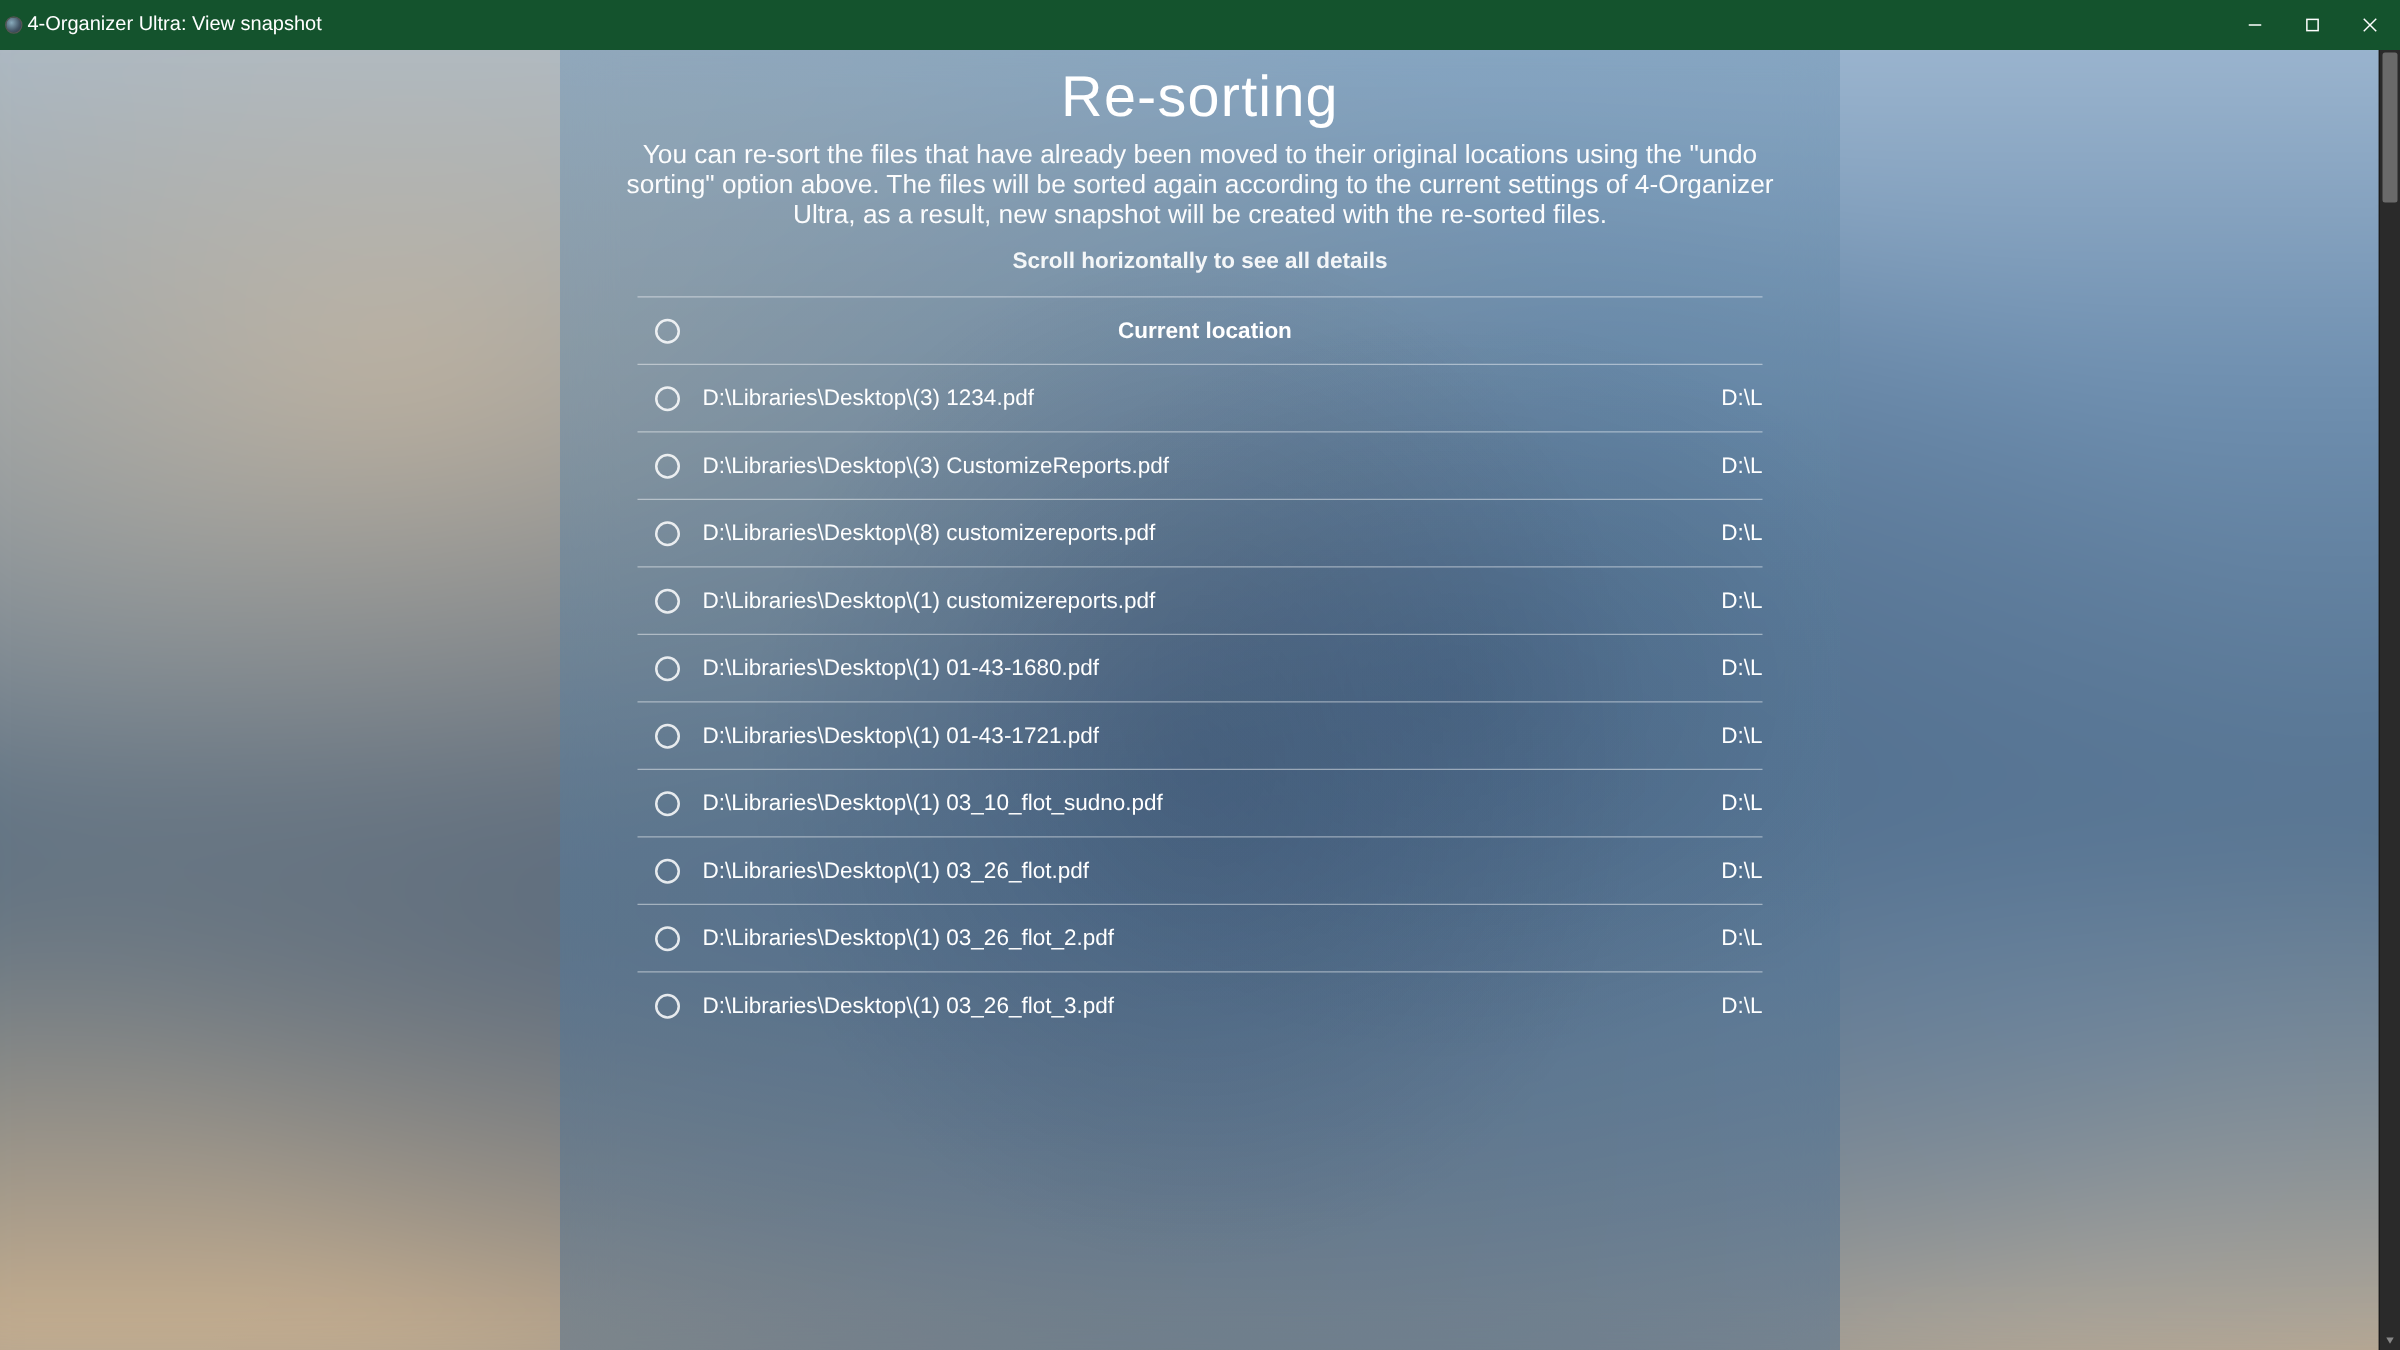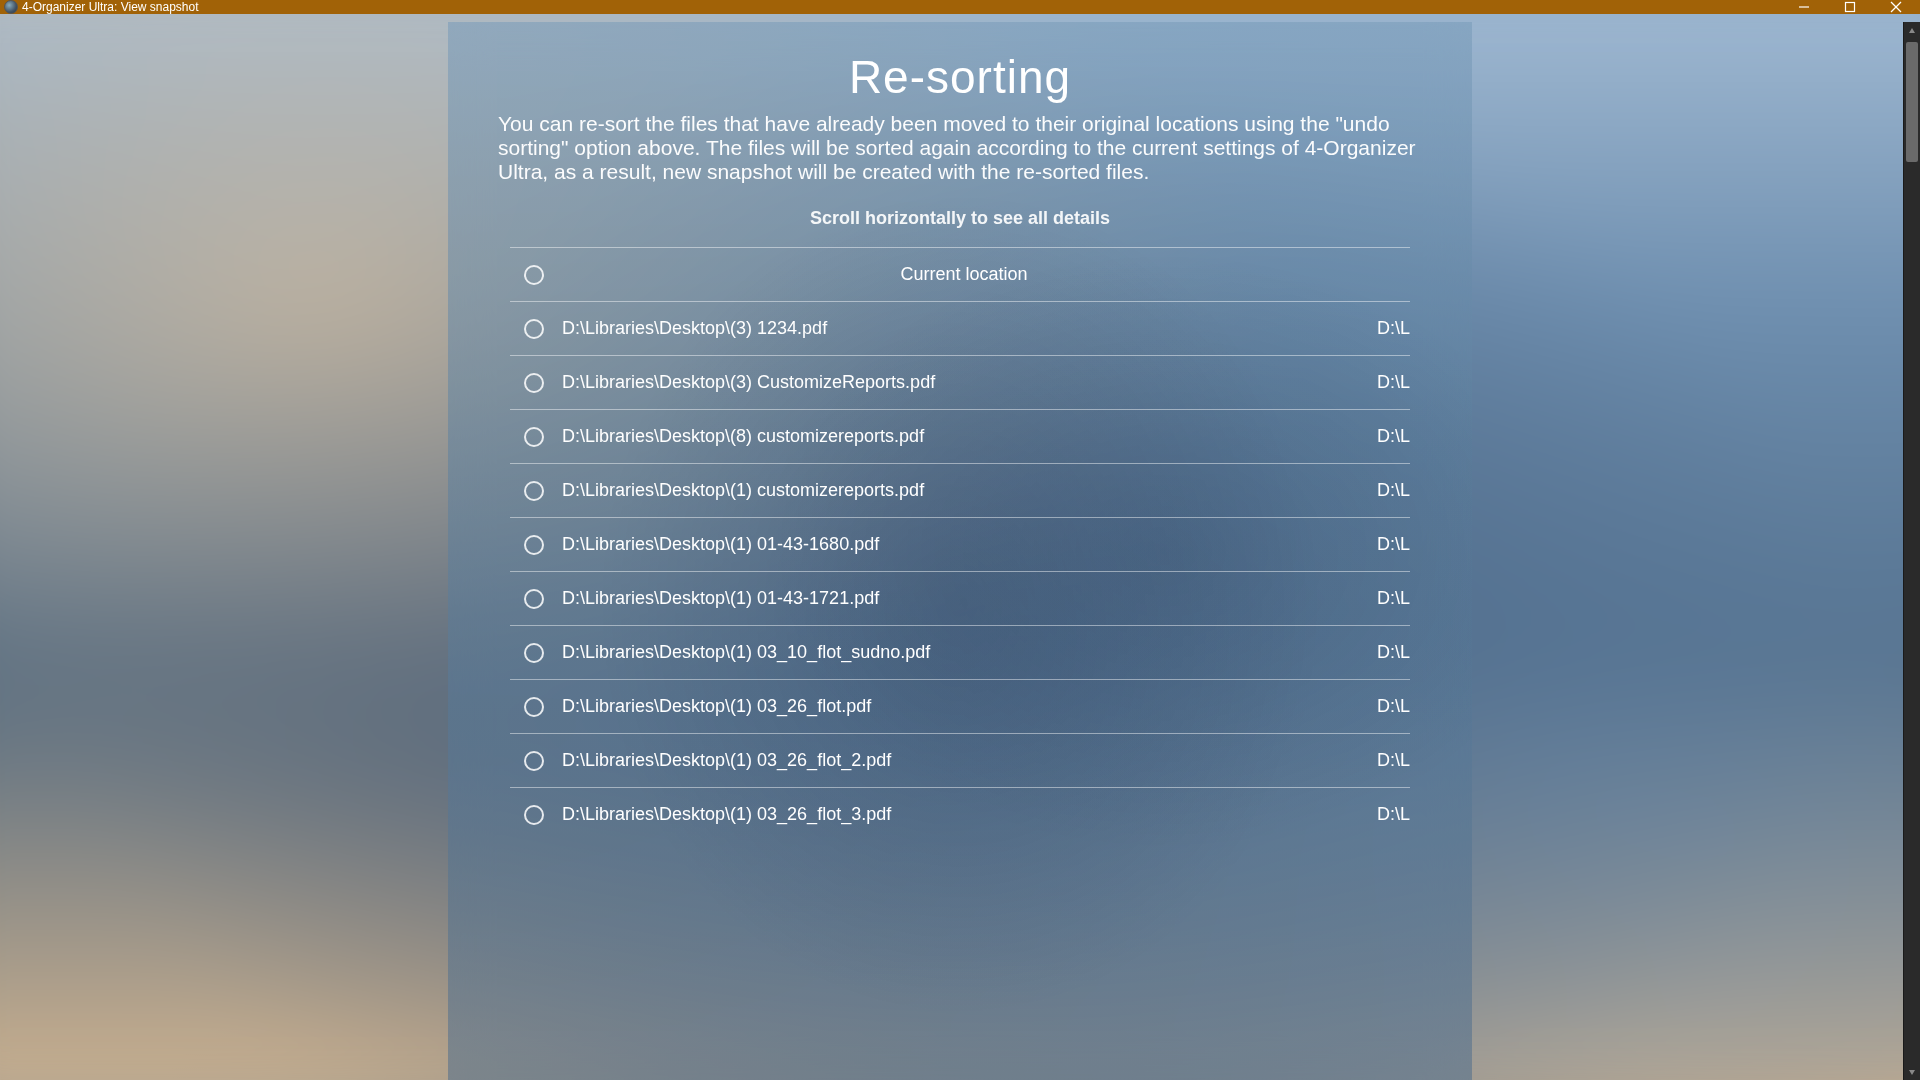--- a/index.html
+++ b/index.html
@@ -12,23 +12,23 @@
   position: absolute; inset: 0;
   background: radial-gradient(ellipse at 20% 30%, rgba(240,200,150,0.6) 0%, transparent 40%),
               radial-gradient(ellipse at 80% 70%, rgba(100,140,180,0.5) 0%, transparent 50%),
               radial-gradient(ellipse at 50% 60%, rgba(60,80,110,0.7) 0%, transparent 60%),
               linear-gradient(180deg, #a8c0d8 0%, #7090b0 30%, #506880 60%, #d8b890 100%);
   filter: blur(40px);
   transform: scale(1.1);
 }
 .titlebar {
   position: relative; z-index: 10;
-  height: 14px; background: #a16207; color: #fff;
+  height: 40px; background: #14532d; color: #fff;
   display: flex; align-items: center; justify-content: space-between;
-  font-size: 12px; padding: 0 4px;
+  font-size: 16px; padding: 0 4px;
 }
 .titlebar-left { display: flex; align-items: center; gap: 4px; }
 .titlebar-icon {
   width: 14px; height: 14px; border-radius: 50%;
   background: radial-gradient(circle at 35% 35%, #8ab 0%, #456 60%, #234 100%);
   border: 1px solid #555;
 }
 .titlebar-title { color: #fff; }
 .titlebar-controls { display: flex; gap: 18px; padding-right: 6px; }
 .tb-btn { width: 28px; height: 20px; display:flex; align-items:center; justify-content:center; color:#fff; cursor:pointer; }
@@ -62,35 +62,35 @@
   background: radial-gradient(ellipse at 50% 55%, rgba(50,70,100,0.35) 0%, transparent 50%),
               radial-gradient(ellipse at 70% 50%, rgba(40,60,90,0.25) 0%, transparent 40%);
   pointer-events:none;
 }
 .content { position:relative; padding: 28px 20px 0; color:#fff; }
 .heading {
   font-size: 46px; font-weight: 300; text-align:center;
   letter-spacing: 1px; margin-bottom: 8px;
 }
 .description {
-  font-size: 21px; font-weight: 400; 
-  line-height: 1.15; padding: 0 30px; margin-bottom: 24px;
+  font-size: 21px; font-weight: 400; text-align:center;
+  line-height: 1.15; padding: 0 30px; margin-bottom: 14px;
   color: rgba(255,255,255,0.97);
 }
 .hint {
   font-size: 18px; text-align:center; color: rgba(255,255,255,0.92);
   margin-bottom: 18px;
   font-weight: bold;
 }
 .table { margin: 0 42px; }
 .row {
   display:flex; align-items:center; height:54px;
   border-top:1px solid rgba(255,255,255,0.45);
 }
-.row.header { font-weight:400; }
+.row.header { font-weight:700; }
 .row.header .col-current { text-align:center; justify-content:center; }
 .col-radio { width:48px; display:flex; justify-content:center; }
 .radio-circle {
   width:20px; height:20px; border:2px solid rgba(255,255,255,0.85);
   border-radius:50%; cursor:pointer;
 }
 .col-current {
   flex:1; font-size:18px; color:#fff; padding-left:4px;
   white-space:nowrap; overflow:hidden;
 }

